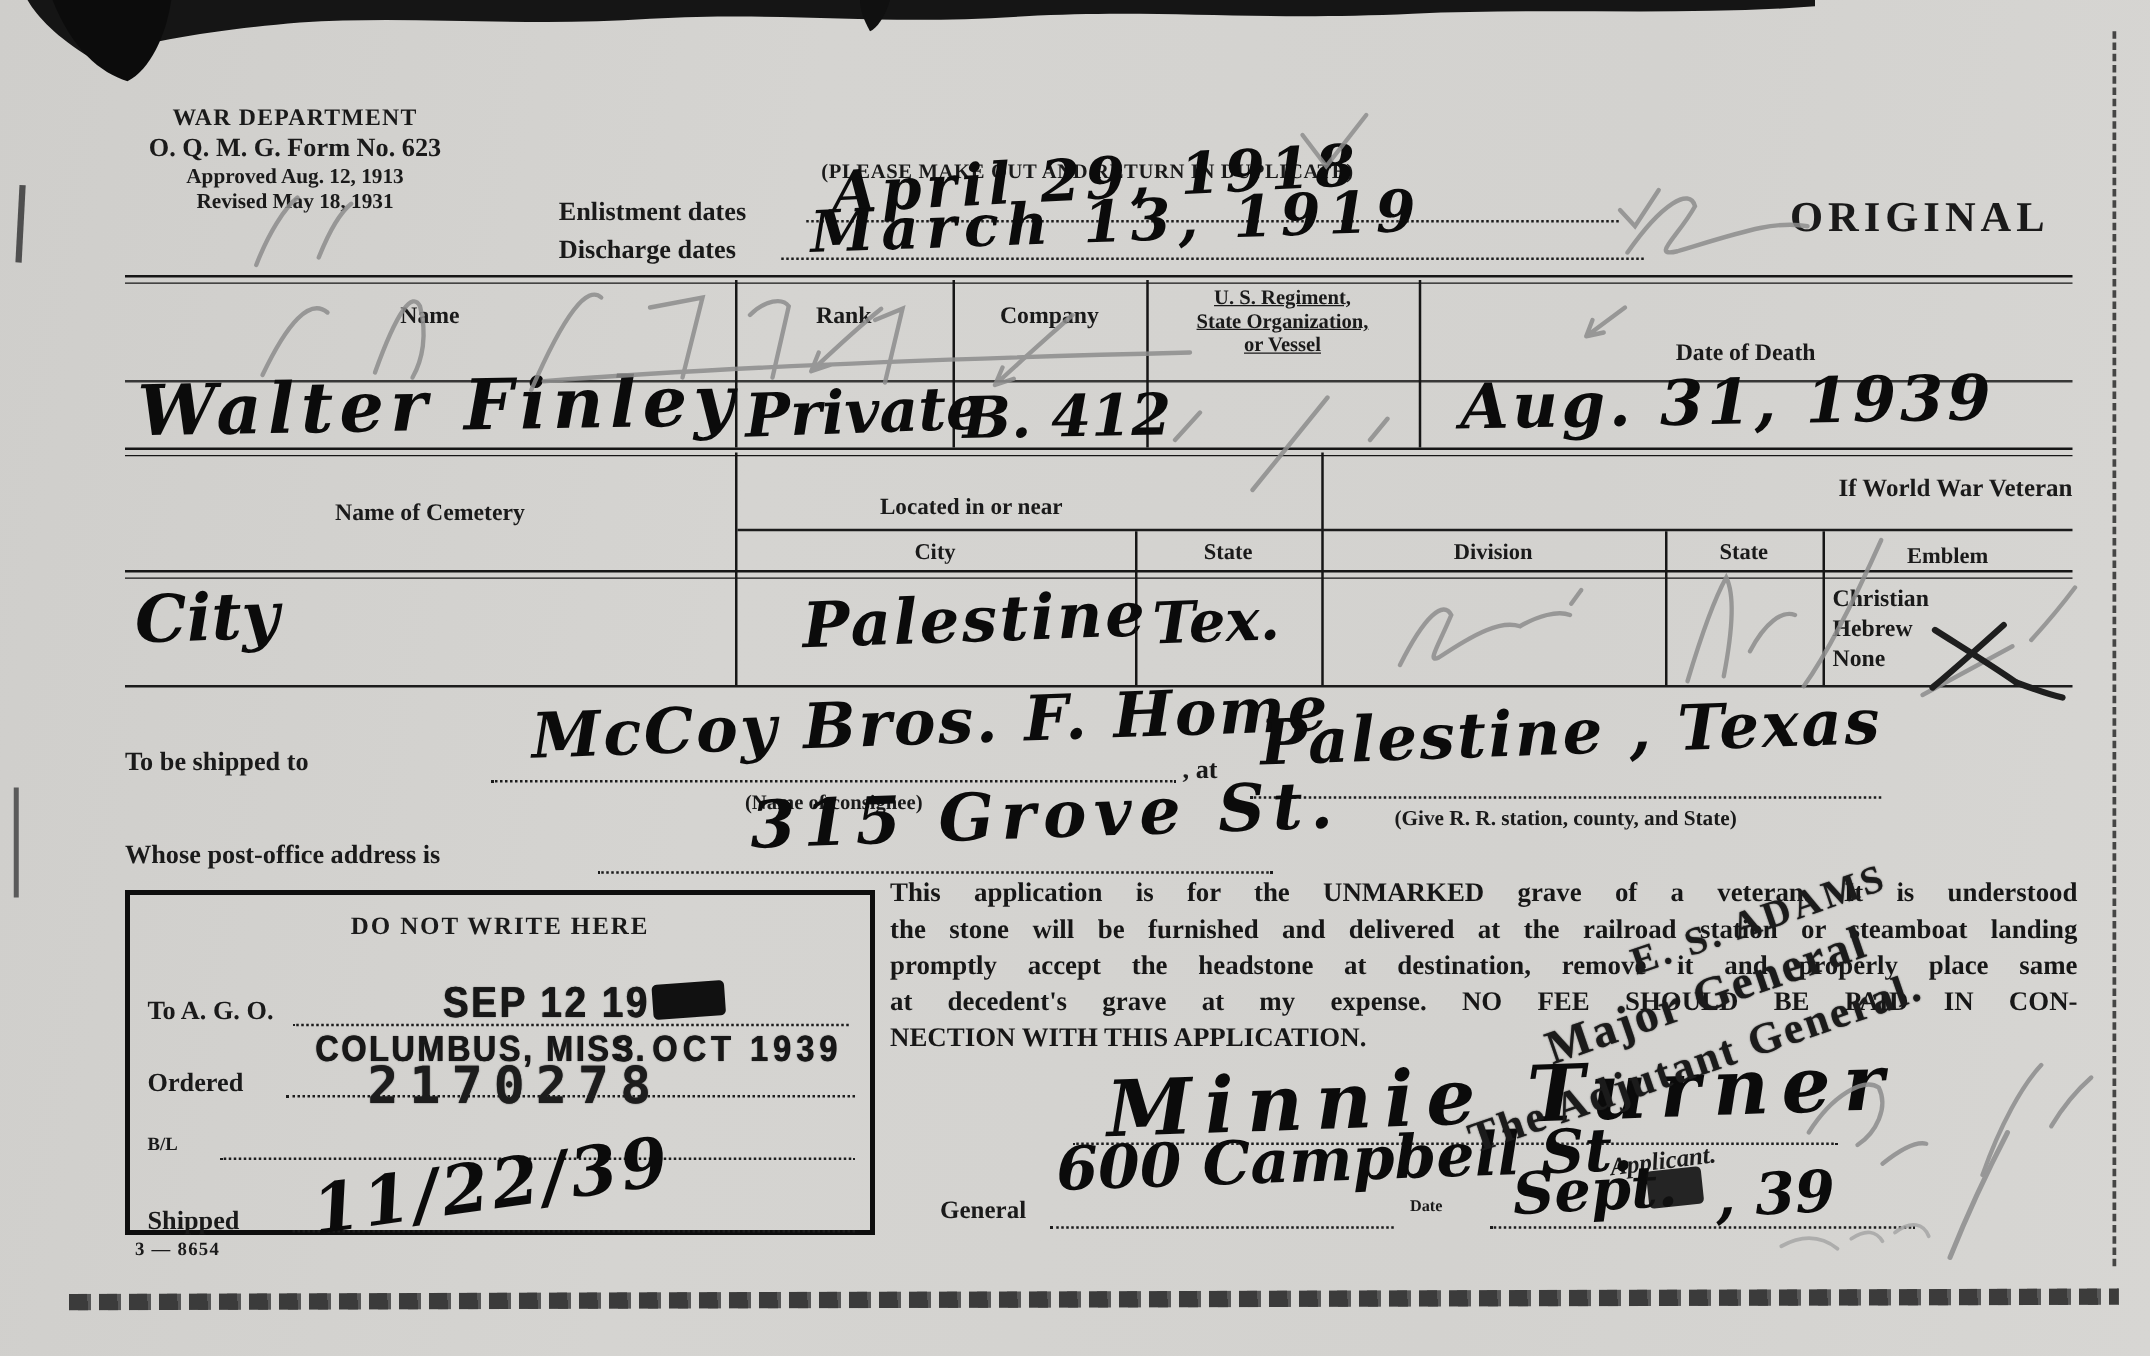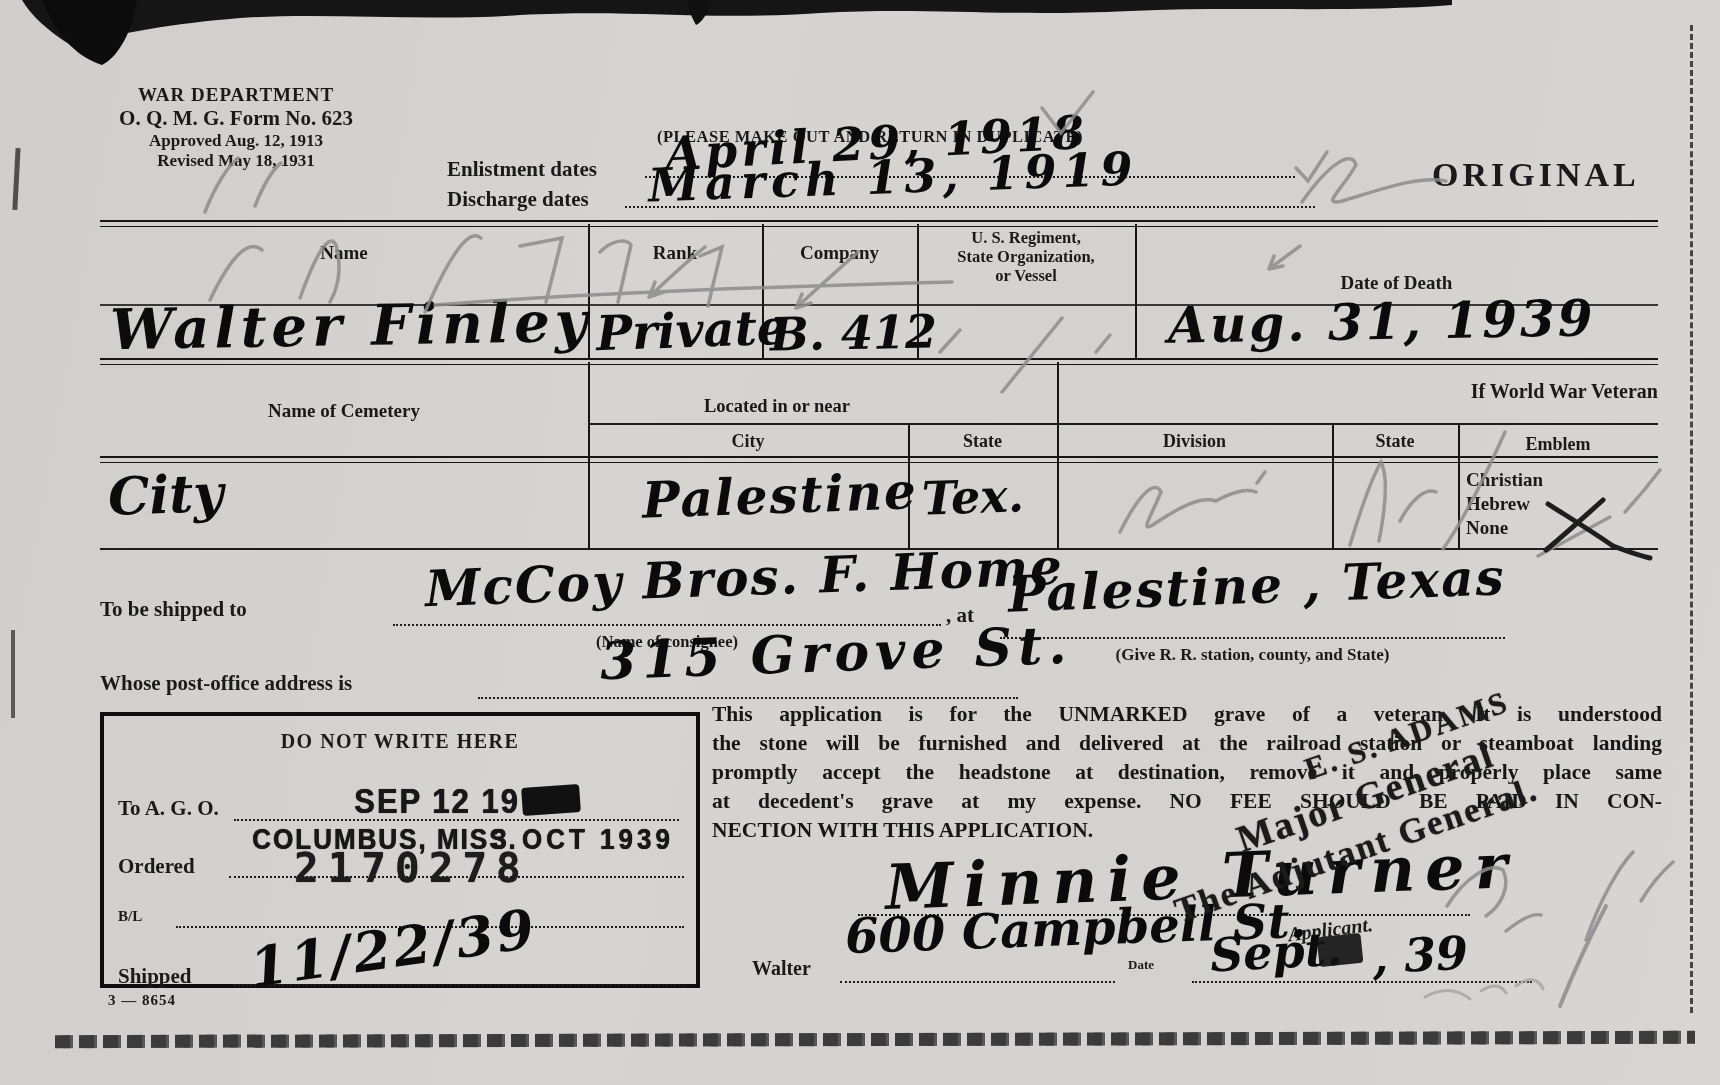--- a/index.html
+++ b/index.html
@@ -64,21 +64,21 @@
   <div class="abs rule" style="left:100px;top:304px;width:1558px;opacity:.85;"></div>
   <div class="abs dbl" style="left:100px;top:358px;width:1558px;"></div>
   <div class="abs vline" style="left:588px;top:224px;height:134px;"></div>
   <div class="abs vline" style="left:762px;top:224px;height:134px;"></div>
   <div class="abs vline" style="left:917px;top:224px;height:134px;"></div>
   <div class="abs vline" style="left:1135px;top:224px;height:134px;"></div>
 
   <div class="abs print ctr" style="left:100px;top:242px;width:488px;font-size:19px;">Name</div>
   <div class="abs print ctr" style="left:588px;top:242px;width:174px;font-size:19px;">Rank</div>
   <div class="abs print ctr" style="left:762px;top:242px;width:155px;font-size:19px;">Company</div>
-  <div class="abs print ctr prelines" style="left:917px;top:228px;width:218px;font-size:16.5px;line-height:19px;">U. S. Regiment,
+  <div class="abs print ctr prelines" style="left:917px;top:228px;width:218px;font-size:16.5px;line-height:19px;text-decoration:underline;">U. S. Regiment,
 State Organization,
 or Vessel</div>
   <div class="abs print ctr" style="left:1135px;top:240px;width:523px;font-size:19px;margin-top:32px;">Date of Death</div>
 
   <div class="abs hw" style="left:110px;top:292px;font-size:56px;letter-spacing:5px;transform:rotate(-1deg);">Walter Finley</div>
   <div class="abs hw" style="left:596px;top:302px;font-size:48px;transform:rotate(-2deg);">Private</div>
   <div class="abs hw" style="left:770px;top:306px;font-size:46px;transform:rotate(-1deg);">B. 412</div>
   <div class="abs hw" style="left:1168px;top:292px;font-size:50px;letter-spacing:3px;transform:rotate(-1deg);">Aug. 31, 1939</div>
 
   <div class="abs vline" style="left:588px;top:362px;height:186px;"></div>
@@ -149,21 +149,21 @@
     <div class="para-line">the stone will be furnished and delivered at the railroad station or steamboat landing</div>
     <div class="para-line">promptly accept the headstone at destination, remove it and properly place same</div>
     <div class="para-line">at decedent's grave at my expense.  NO FEE SHOULD BE PAID IN CON-</div>
     <div class="para-line last">NECTION WITH THIS APPLICATION.</div>
   </div>
 
   <div class="abs dotted" style="left:858px;top:914px;width:612px;"></div>
   <div class="abs hw" style="left:885px;top:840px;font-size:62px;letter-spacing:10px;transform:rotate(-2deg);">Minnie Turner</div>
   <div class="abs print" style="left:1288px;top:918px;font-size:20px;font-style:italic;transform:rotate(-7deg);">Applicant.</div>
 
-  <div class="abs print" style="left:752px;top:957px;font-size:20px;">Walter</div>
+  <div class="abs print" style="left:752px;top:957px;font-size:20px;">General</div>
   <div class="abs dotted" style="left:840px;top:981px;width:275px;"></div>
   <div class="abs hw" style="left:845px;top:900px;font-size:48px;transform:rotate(-2deg);">600 Campbell St.</div>
 
   <div class="abs print" style="left:1128px;top:957px;font-size:13px;">Date</div>
   <div class="abs dotted" style="left:1192px;top:981px;width:340px;"></div>
   <div class="abs hw" style="left:1210px;top:925px;font-size:46px;transform:rotate(-3deg);">Sept.</div>
   <div class="abs blot" style="left:1318px;top:935px;width:44px;height:30px;transform:rotate(-6deg);opacity:.9;"></div>
   <div class="abs hw" style="left:1372px;top:928px;font-size:46px;transform:rotate(-3deg);">, 39</div>
 
   <div class="abs" style="left:1120px;top:688px;width:620px;height:240px;transform:rotate(-19deg);">

